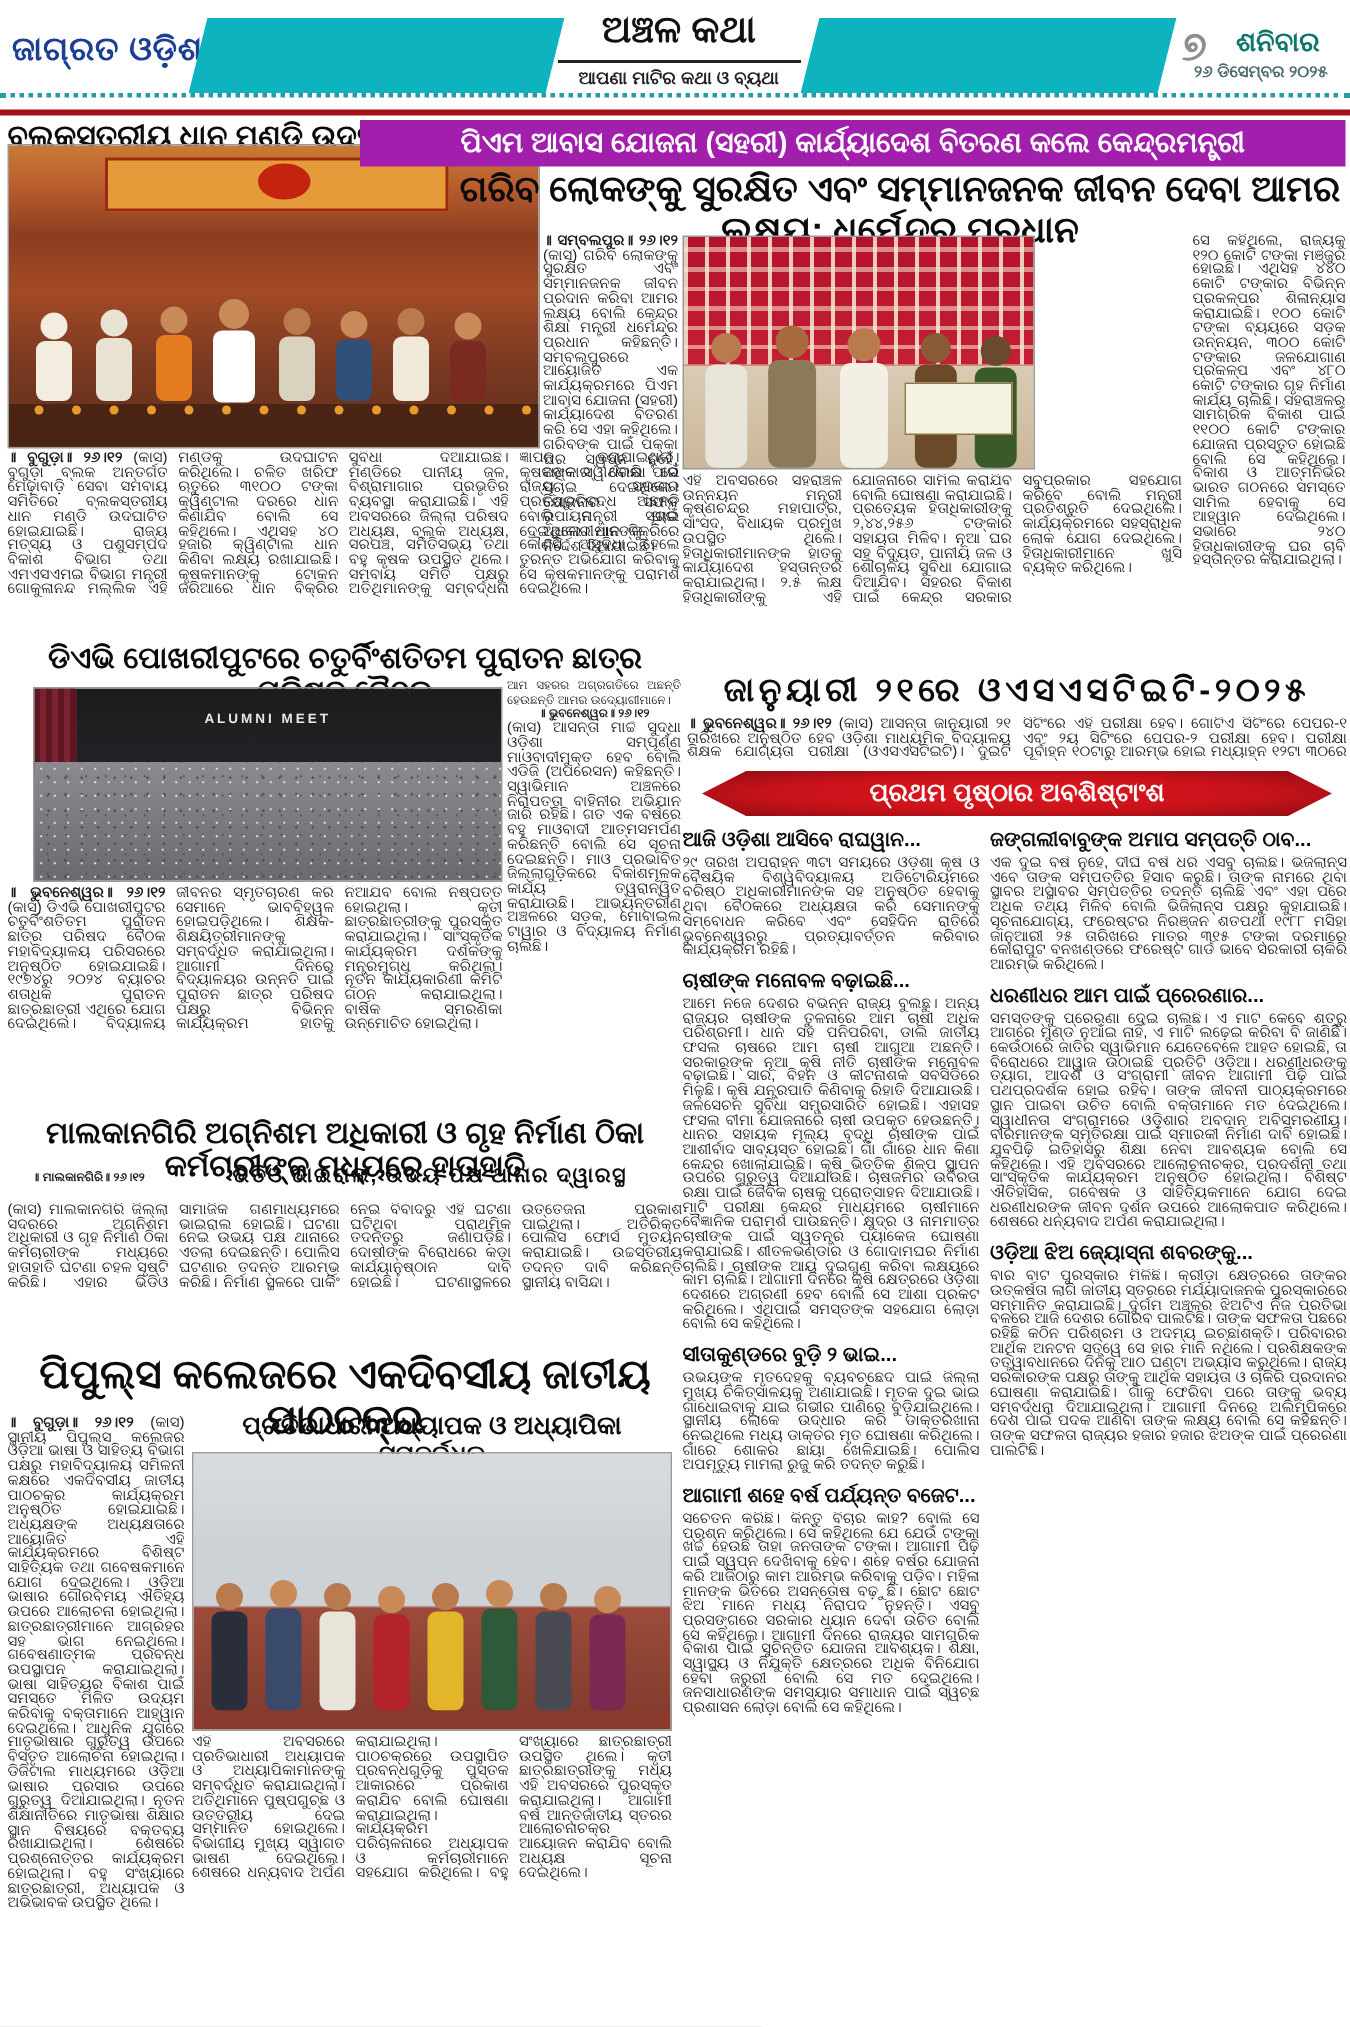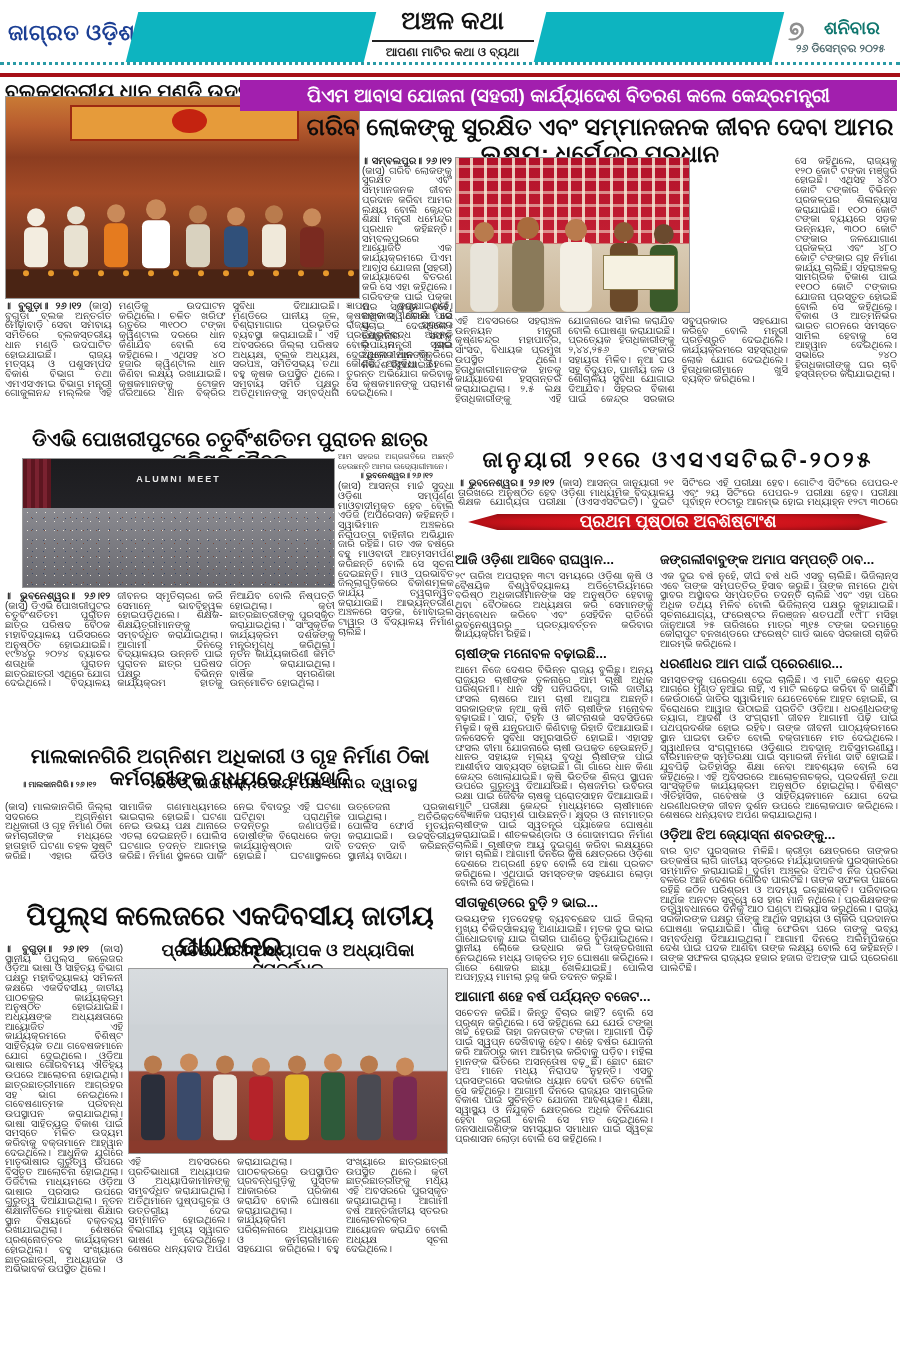--- a/index.html
+++ b/index.html
@@ -29,21 +29,21 @@
   .piphl{left:5px;top:901px;width:450px;font-size:27px;text-align:center;}
   
   .bt{font-size:10px;line-height:9.7px;text-align:justify;color:#1b1b1b;overflow:hidden;}
   .bt .dl{font-weight:bold;}
   .cols2{column-count:2;column-gap:8px;}
   .cols3{column-count:3;column-gap:7px;}
   .cols4{column-count:4;column-gap:7px;}
   .sub13{font-size:13.5px;font-weight:bold;margin:2px 0 3px 0;color:#0c0c0c;}
   .csec{margin-bottom:7px;}
   
-  .ribbon{left:468px;top:514px;width:420px;height:16px;
+  .ribbon{left:468px;top:514px;width:420px;height:30px;
      background:radial-gradient(ellipse at center,#e01820 0%,#c8121a 55%,#8e0d12 100%);
      clip-path:polygon(0 50%,7% 0,93% 0,100% 50%,93% 100%,7% 100%);
      display:flex;align-items:center;justify-content:center;color:#fff;font-size:17px;font-weight:bold;}
   
   .photo{overflow:hidden;border:1px solid #9a9a9a;}
   .p1{left:5px;top:96px;width:353px;height:201px;
       background:linear-gradient(180deg,#c97a35 0%,#b85c2e 14%,#8c3d20 30%,#a34a26 48%,#7a3a22 72%,#5f2d1a 100%);}
   .p1 .topbanner{position:absolute;left:18%;top:4%;width:64%;height:16%;background:#e69b3a;border:2px solid #9c2a12;}
   .p1 .medal{position:absolute;left:47%;top:6%;width:10%;height:12%;background:#c42310;border-radius:50%;}
   .p2{left:455px;top:157px;width:233px;height:154px;

